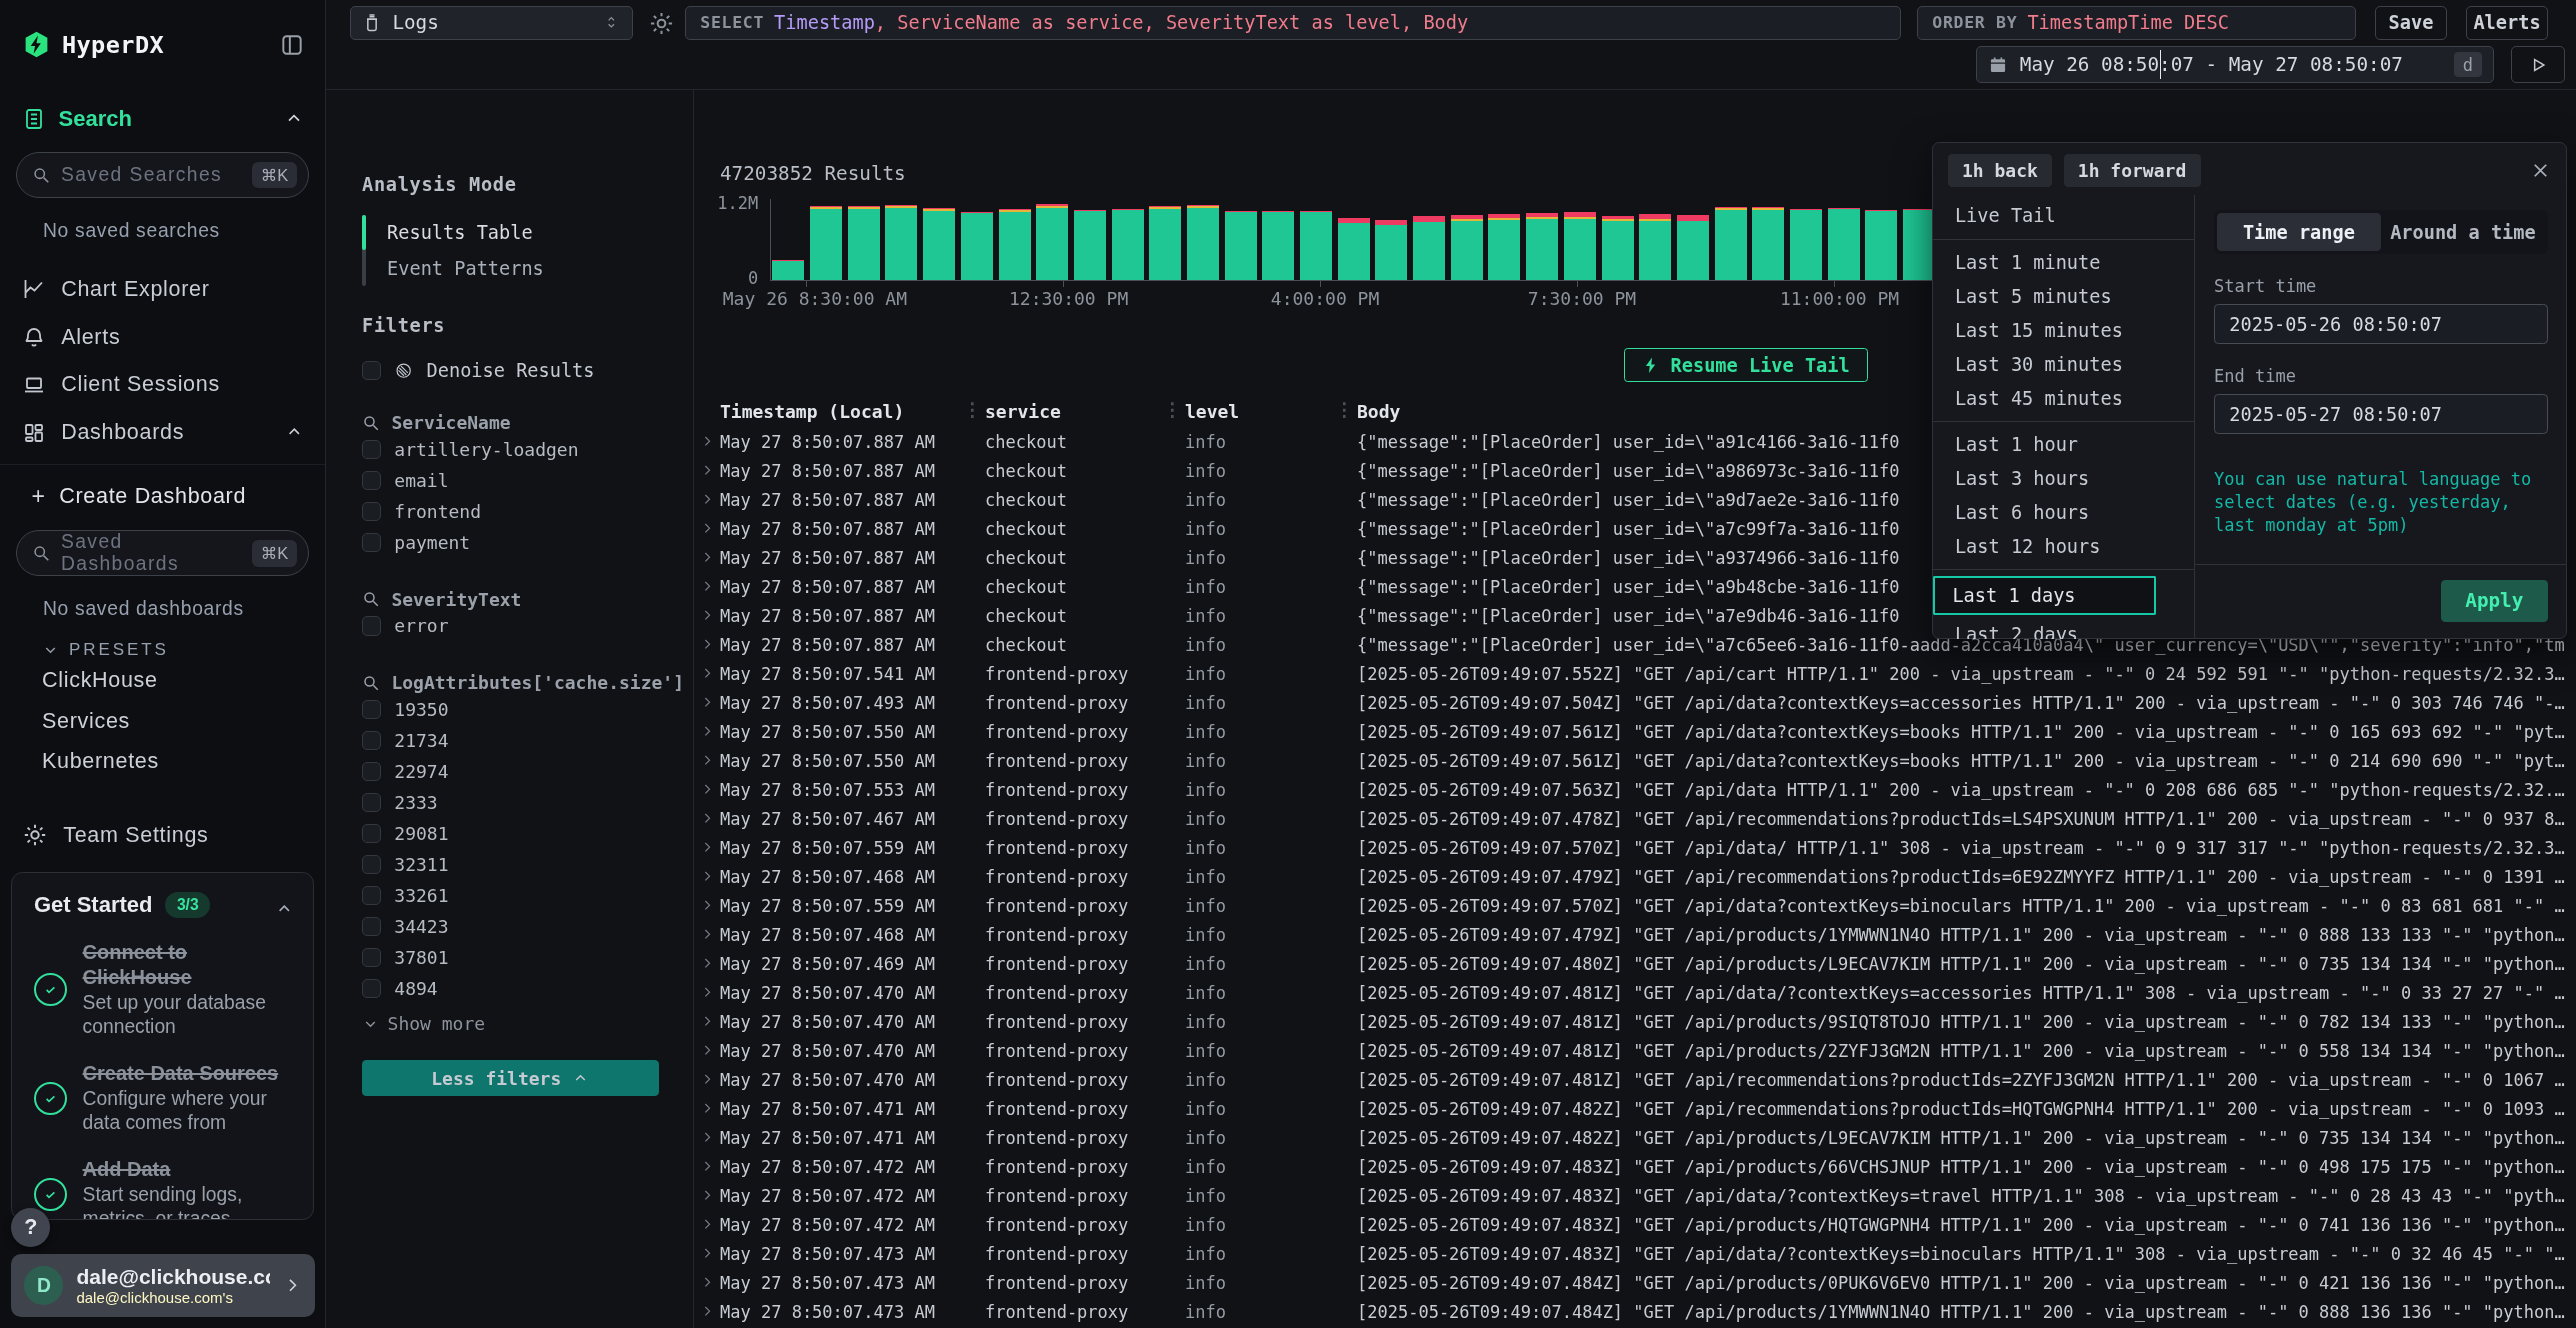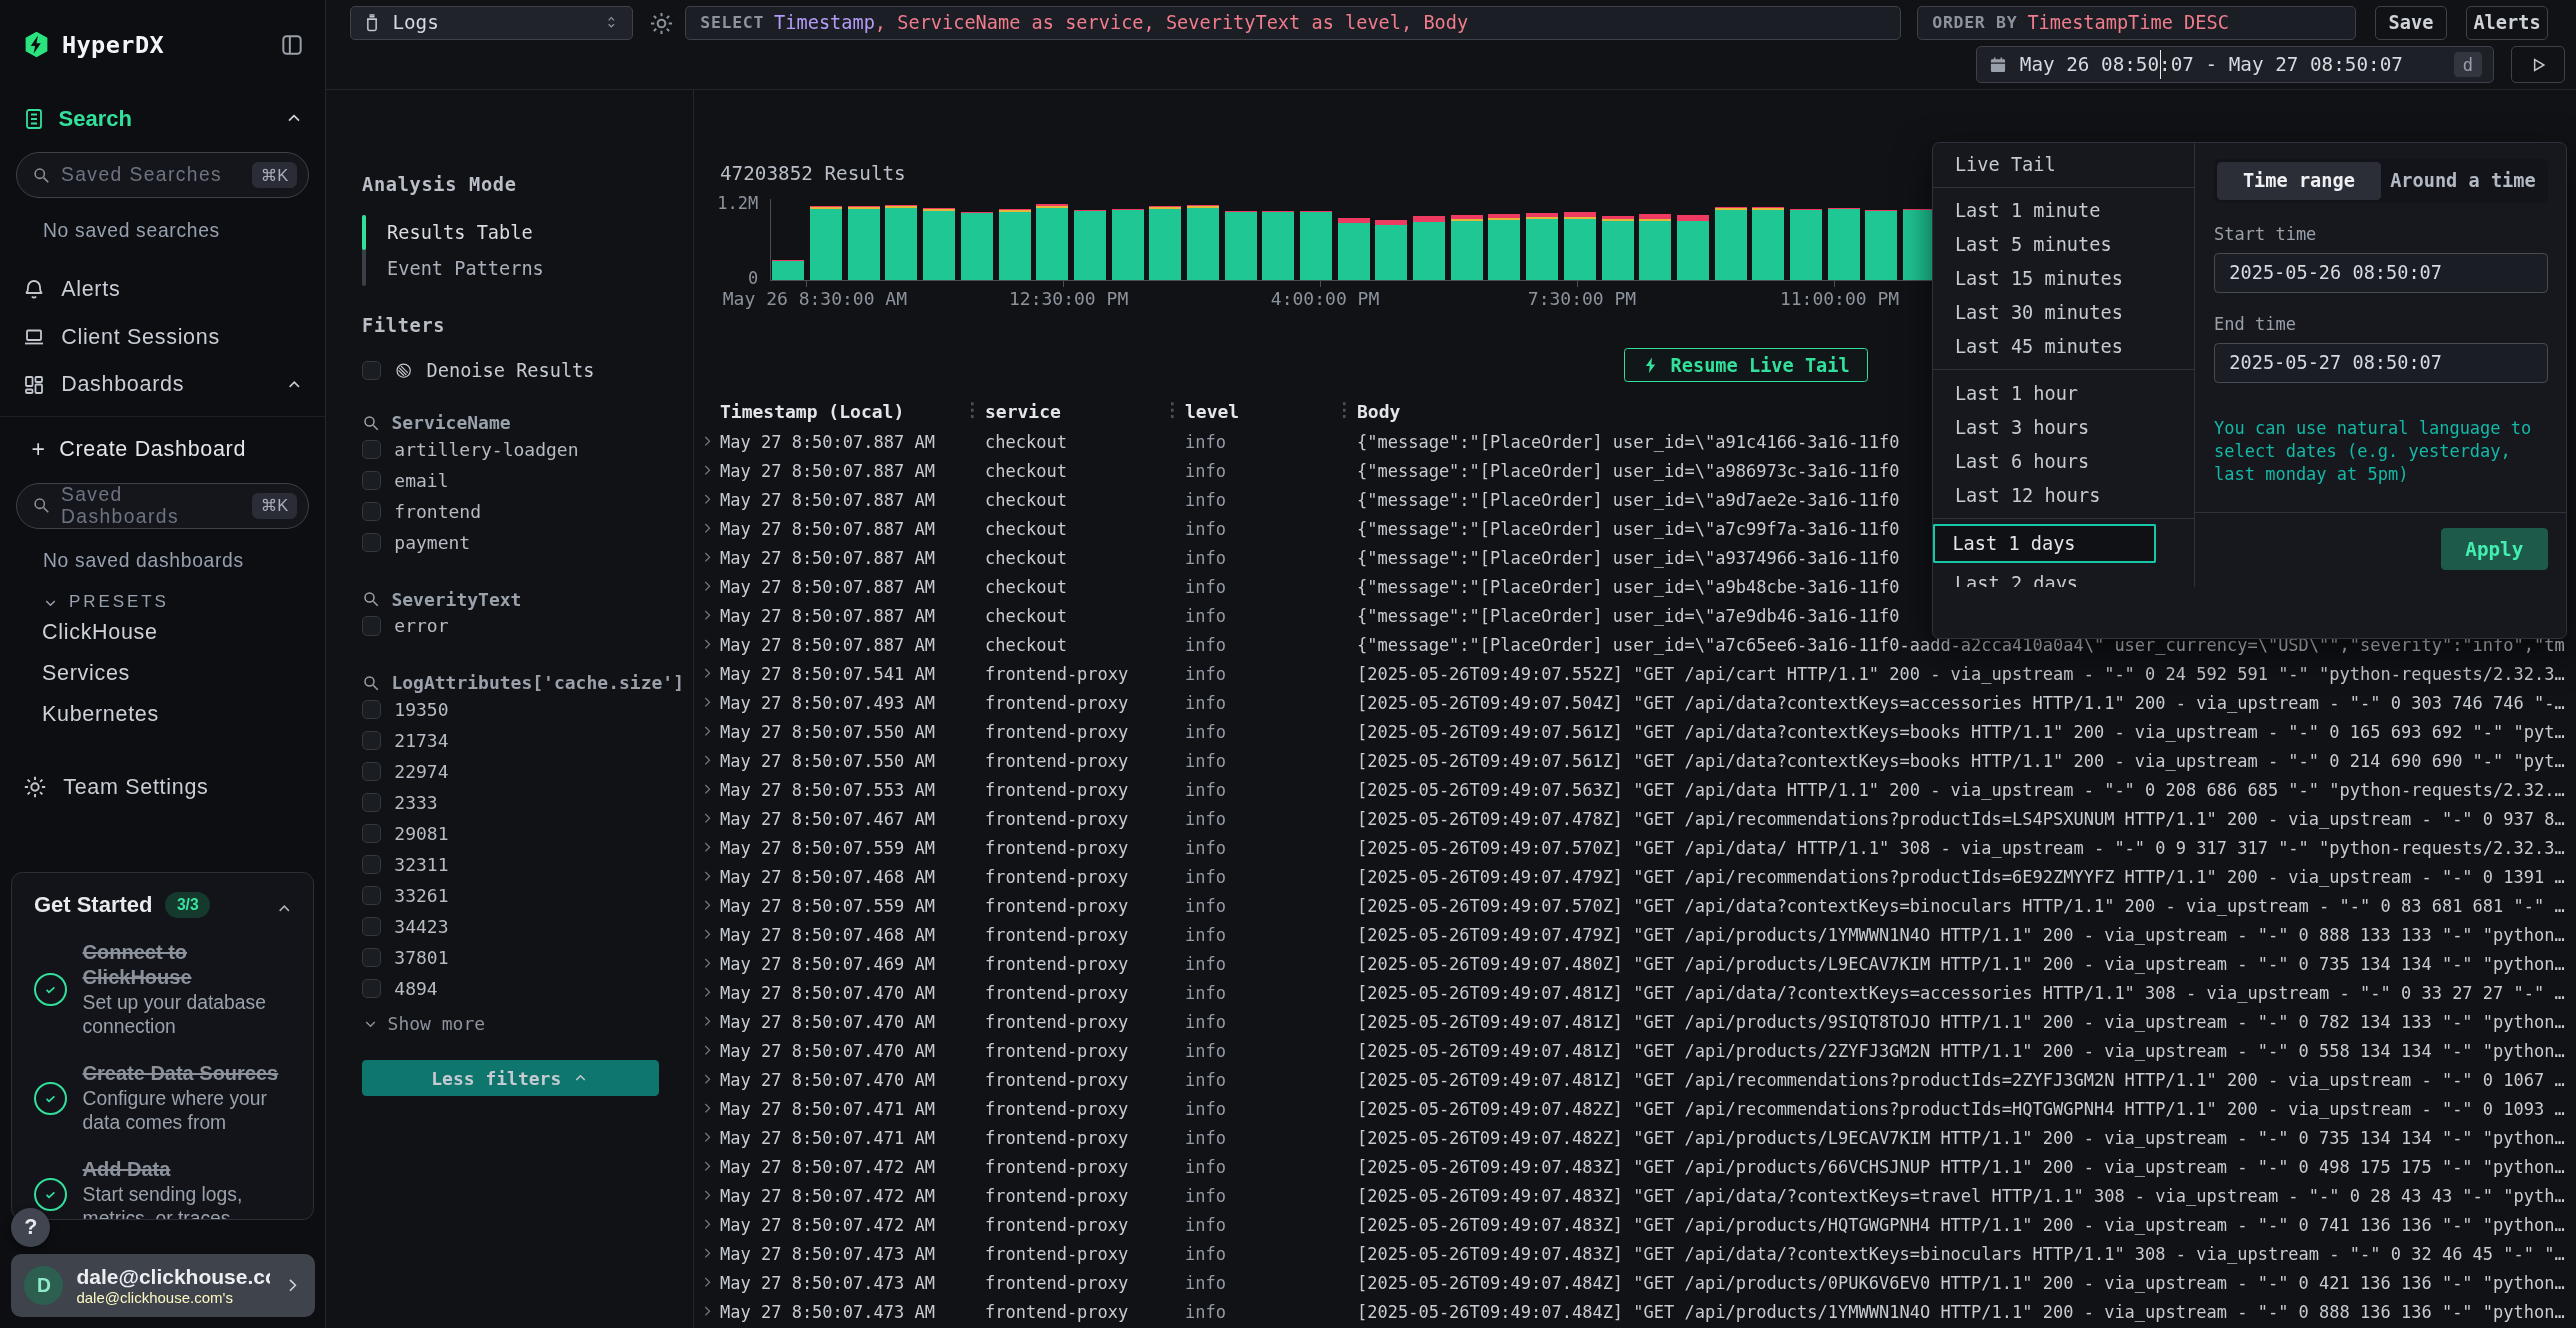--- a/index.html
+++ b/index.html
@@ -253,20 +253,29 @@
       </span>
       <span class="ph">Saved Searches</span>
       <span class="kbd">⌘K</span>
     </div>
     <div class="side-muted">No saved searches</div>
 
     <nav class="nav" id="side-nav">
         <div class="nav-item">
           <span class="icon">
             <svg viewBox="0 0 24 24" fill="none" stroke="currentColor" stroke-width="1.8">
+              <path d="M3.5 3v18"></path>
+              <path d="M3.5 15.5l5-5 4 3 7.5-8"></path>
+            </svg>
+          </span>
+          <span class="lbl">Chart Explorer</span>
+        </div>
+        <div class="nav-item">
+          <span class="icon">
+            <svg viewBox="0 0 24 24" fill="none" stroke="currentColor" stroke-width="1.8">
               <path d="M6 10a6 6 0 0 1 12 0c0 5 2 6 2 6H4s2-1 2-6"></path>
               <path d="M10 19.5a2.3 2.3 0 0 0 4 0"></path>
             </svg>
           </span>
           <span class="lbl">Alerts</span>
         </div>
         <div class="nav-item">
           <span class="icon">
             <svg viewBox="0 0 24 24" fill="none" stroke="currentColor" stroke-width="1.8">
               <rect x="5" y="5.5" width="14" height="9.5" rx="1"></rect>
@@ -1189,20 +1198,33 @@
                 </svg>
               </span>
               <span class="c-ts">May 27 8:50:07.474 AM</span>
               <span class="c-svc">frontend-proxy</span>
               <span class="c-lvl">info</span>
               <span class="c-body">[2025-05-26T09:49:07.485Z] "GET /api/products/2ZYFJ3GM2N HTTP/1.1" 200 - via_upstream - "-" 0 558 137 136 "-" "python…</span>
             </div>
           </div>
 
         <div id="time-panel">
+          <div class="tp-head">
+            <div class="tp-btn">
+              <span>1h back</span>
+            </div>
+            <div class="tp-btn">
+              <span>1h forward</span>
+            </div>
+            <span class="icon tp-close">
+              <svg viewBox="0 0 24 24" fill="none" stroke="currentColor" stroke-width="1.8">
+                  <path d="M6 6l12 12M18 6L6 18"></path>
+                </svg>
+            </span>
+          </div>
           <div class="tp-body">
             <div id="tp-list">
                 <div class="tp-item">Live Tail</div>
                 <div class="tp-sep"></div>
                 <div class="tp-item">Last 1 minute</div>
                 <div class="tp-item">Last 5 minutes</div>
                 <div class="tp-item">Last 15 minutes</div>
                 <div class="tp-item">Last 30 minutes</div>
                 <div class="tp-item">Last 45 minutes</div>
                 <div class="tp-sep"></div>

